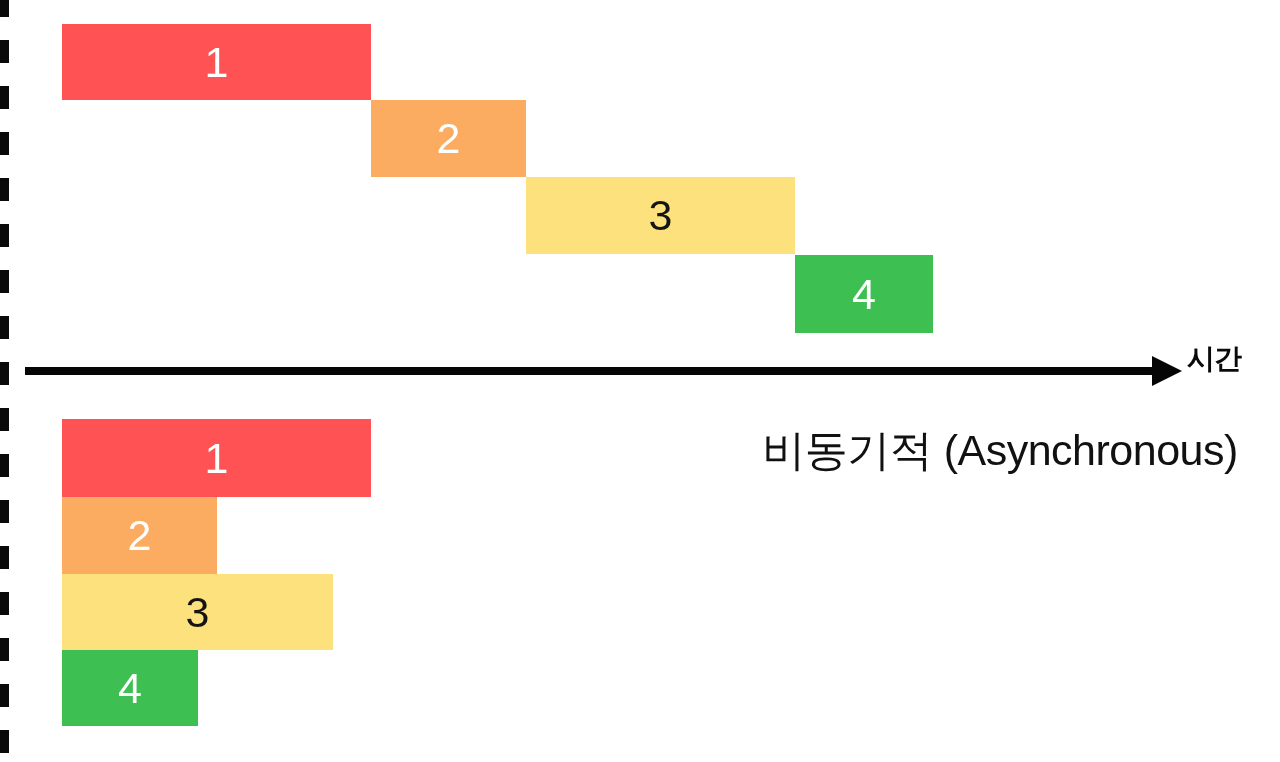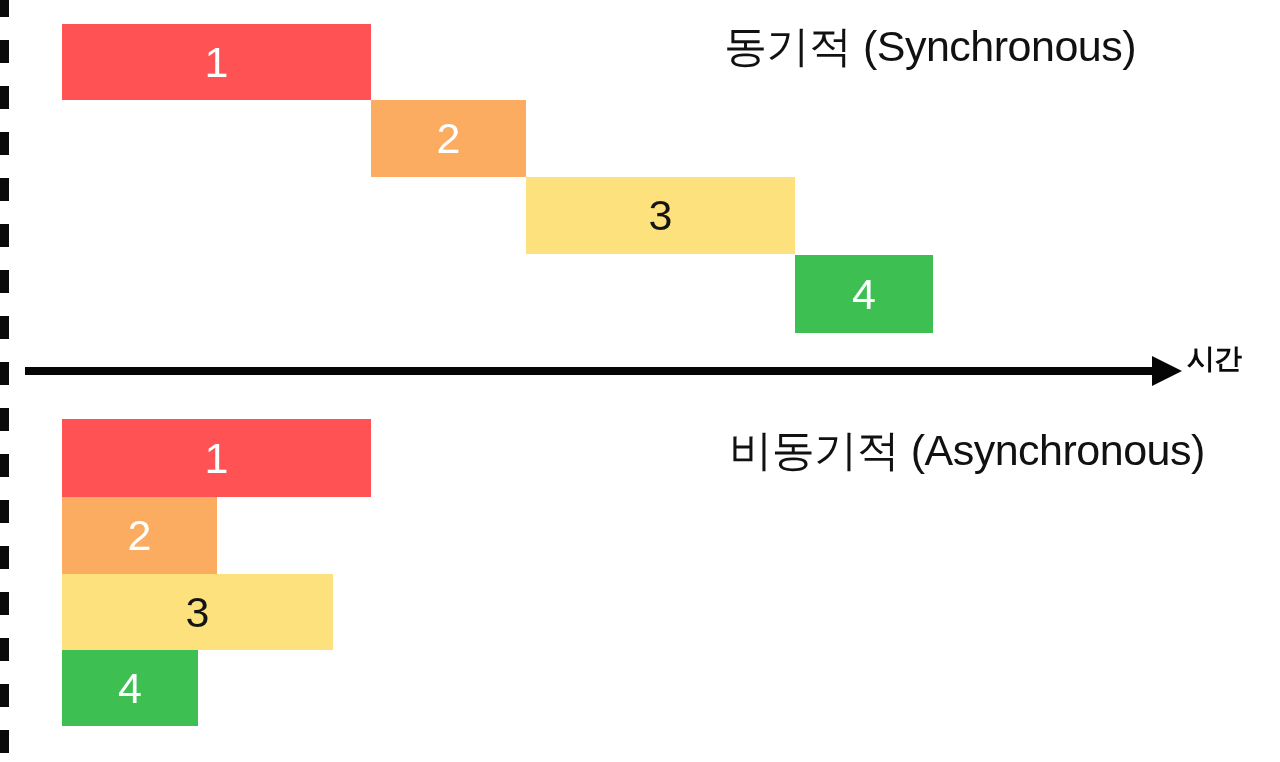--- a/index.html
+++ b/index.html
@@ -29,21 +29,21 @@
   .section-title {
     position: absolute;
     white-space: nowrap;
     font-size: 43px;
     font-weight: 500;
     color: #111111;
     letter-spacing: -0.5px;
     transform: translateX(-50%);
   }
   .sync-title  { left: 930px; top: 18px; }
-  .async-title { left: 967px; top: 422px; }
+  .async-title { left: 1000px; top: 422px; }
   .task-bar {
     position: absolute;
     display: flex;
     align-items: center;
     justify-content: center;
   }
   .task-label {
     font-size: 43px;
     font-weight: 400;
     line-height: 1;
@@ -76,21 +76,20 @@
     white-space: nowrap;
     letter-spacing: -1px;
   }
 </style>
 </head>
 <body>
 
 <div class="canvas">
   <div class="dashed-line"></div>
 
-  <div class="section-title sync-title">동기적 (Synchronous)</div>
 
   <div class="section-title async-title">비동기적 (Asynchronous)</div>
 
   <div class="axis-line"></div>
   <div class="axis-arrowhead"></div>
   <div class="axis-label">시간</div>
 
   <div id="bars-layer">
   <div class="task-bar" style="left: 62px; top: 24px; width: 309px; height: 76px; background: rgb(255, 82, 84);">
     <span class="task-label" style="color: rgb(255, 255, 255);">1</span>

